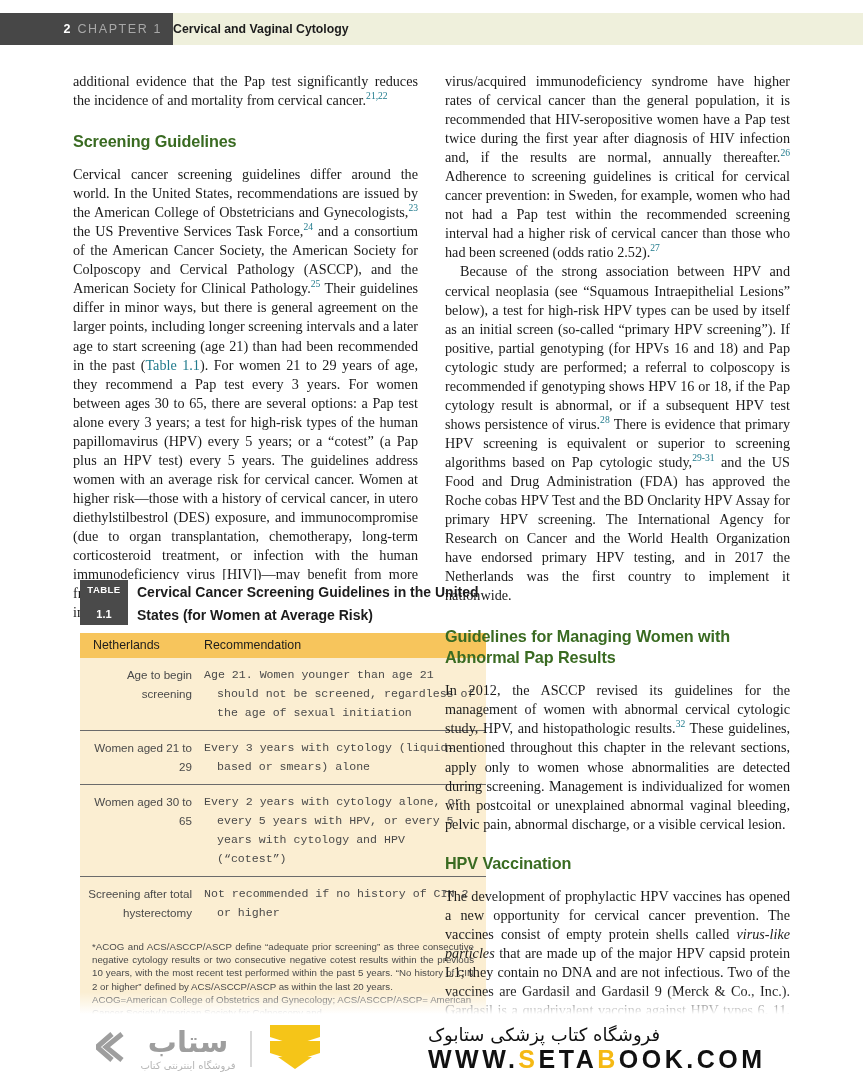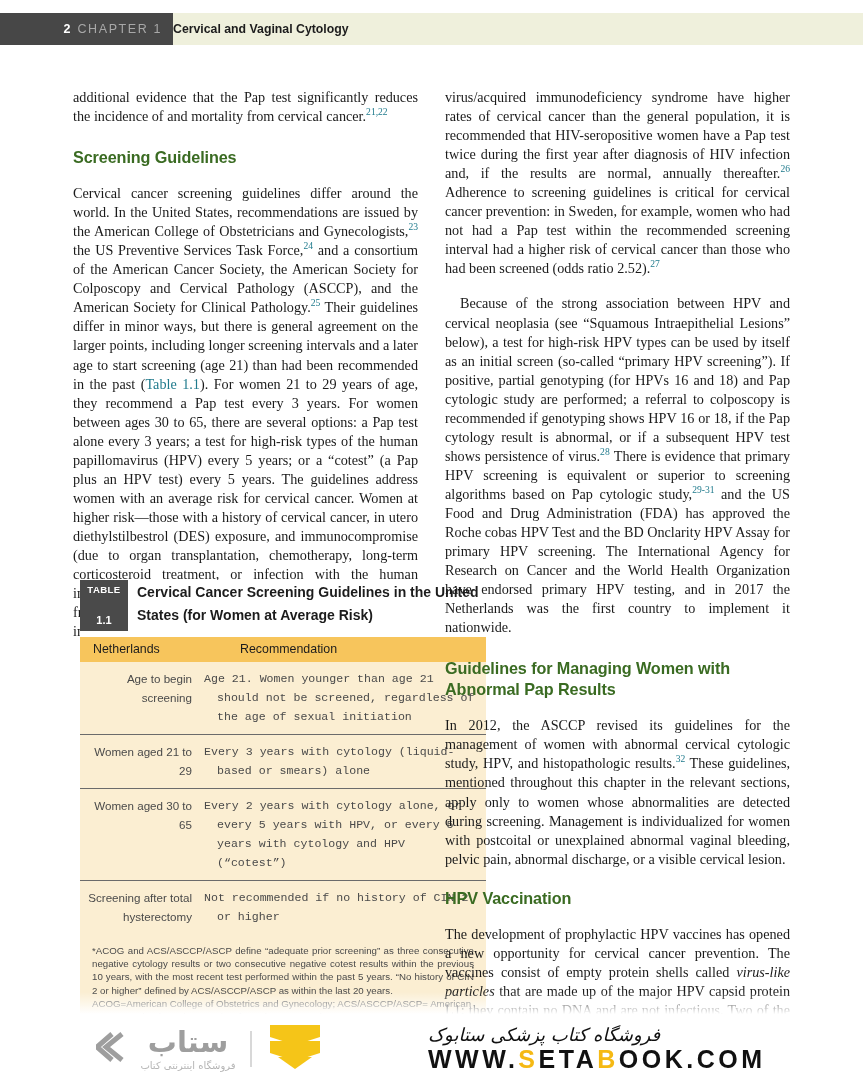--- a/index.html
+++ b/index.html
@@ -59,21 +59,21 @@
   
   .col {
     position: absolute;
     top: 72px;
     width: 345px;
   }
   .col-left  { left: 73px; }
   .col-right { left: 445px; }
 
   p.body {
-    margin: 16px 0 0 0;
+    margin: 0 0 0 0;
     font-size: 14.2px;
     line-height: 19.05px;
     text-align: justify;
     color: #1a1a1a;
     text-indent: 0;
     hyphens: manual;
   }
   p.body + p.body { text-indent: 15px; }
   p.body.noindent { text-indent: 0; }
 
@@ -123,41 +123,41 @@
     font-family: "Liberation Sans", sans-serif;
     font-weight: bold;
     display: flex;
     flex-direction: column;
     align-items: center;
     justify-content: center;
     padding: 4px 0 5px 0;
     flex: 0 0 48px;
   }
   .table-badge .bword { font-size: 9.6px; letter-spacing: 0.4px; }
-  .table-badge .bnum  { font-size: 11px; margin-top: 19px; }
+  .table-badge .bnum  { font-size: 11px; margin-top: 13px; }
   .table-title {
     font-family: "Liberation Sans", sans-serif;
     font-weight: bold;
     font-size: 14px;
     line-height: 23px;
     color: #1c1c1c;
     padding: 1px 0 0 9px;
   }
   .table-headrow {
     background: #f7c55c;
     display: flex;
     padding: 5px 0 6px 0;
   }
   .th {
     font-family: "Liberation Sans", sans-serif;
     font-size: 12.4px;
     color: #1c1c1c;
   }
   .th-1 { width: 120px; padding-left: 13px; }
-  .th-2 { flex: 1; padding-left: 4px; margin-left: 36px; }
+  .th-2 { flex: 1; padding-left: 4px; }
 
   .trow {
     display: flex;
     padding: 7px 0 8px 0;
     background: #fbeed2;
   }
   .trow.sep { border-top: 1.6px solid #6b6b6b; }
   .td {
     font-family: "Liberation Sans", sans-serif;
     font-size: 11.6px;
@@ -246,21 +246,20 @@
     flex-direction: column;
     align-items: flex-start;
     justify-content: center;
     padding-left: 8px;
   }
   .footer-fa {
     font-family: "DejaVu Sans", sans-serif;
     font-size: 18px;
     color: #111111;
     direction: rtl;
-    font-style: italic;
   }
   .footer-url {
     font-family: "Liberation Sans", sans-serif;
     font-weight: bold;
     font-size: 25px;
     letter-spacing: 3.5px;
     color: #111111;
     white-space: nowrap;
   }
   .footer-url .hl { color: #f5b914; }

